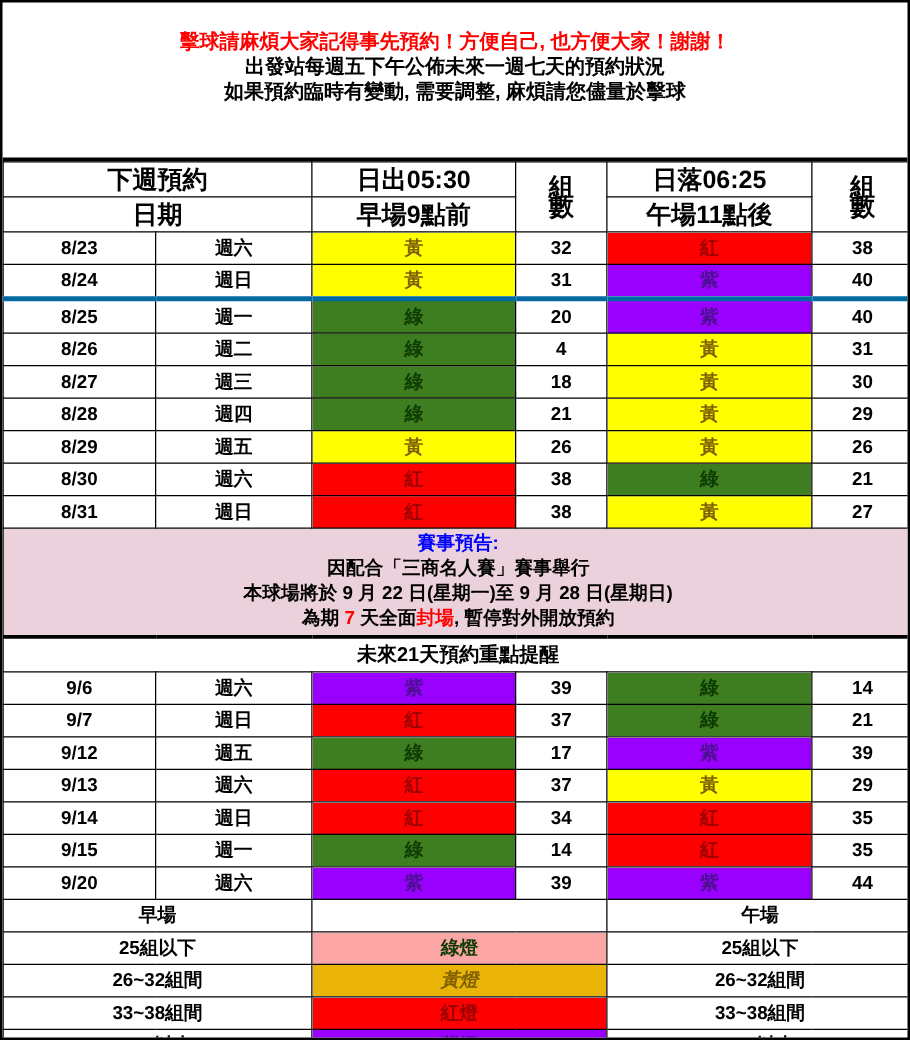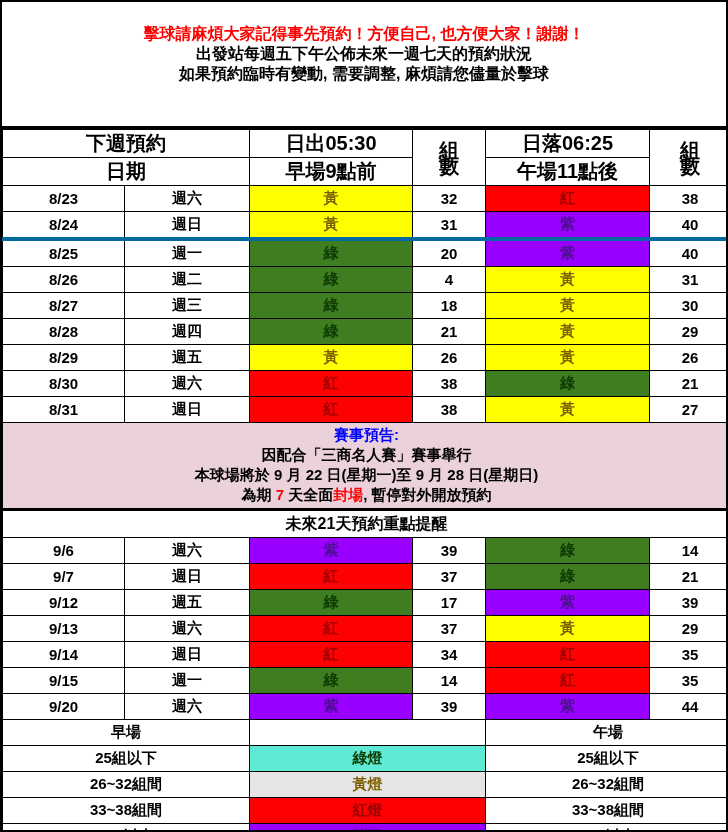--- a/index.html
+++ b/index.html
@@ -226,26 +226,26 @@
       <tr>
         <td colspan="2">早場</td>
         <td colspan="2" class="blank"></td>
         <td colspan="2">午場</td>
       </tr>
     </tbody>
 
     <tbody id="legend-body">
         <tr>
           <td colspan="2">25組以下</td>
-          <td colspan="2" style="background: #5eead4; color: rgb(13, 59, 2);">綠燈</td>
+          <td colspan="2" style="background: #fca5a5; color: rgb(13, 59, 2);">綠燈</td>
           <td colspan="2">25組以下</td>
         </tr>
         <tr>
           <td colspan="2">26~32組間</td>
-          <td colspan="2" style="background: #e5e5e5; color: rgb(127, 96, 0);">黃燈</td>
+          <td colspan="2" style="background: #eab308; color: rgb(127, 96, 0); font-style: italic;">黃燈</td>
           <td colspan="2">26~32組間</td>
         </tr>
         <tr>
           <td colspan="2">33~38組間</td>
           <td colspan="2" style="background: rgb(255, 0, 0); color: rgb(153, 0, 0);">紅燈</td>
           <td colspan="2">33~38組間</td>
         </tr>
         <tr>
           <td colspan="2">39+以上</td>
           <td colspan="2" style="background: rgb(153, 0, 255); color: rgb(76, 15, 143);">紫燈</td>

